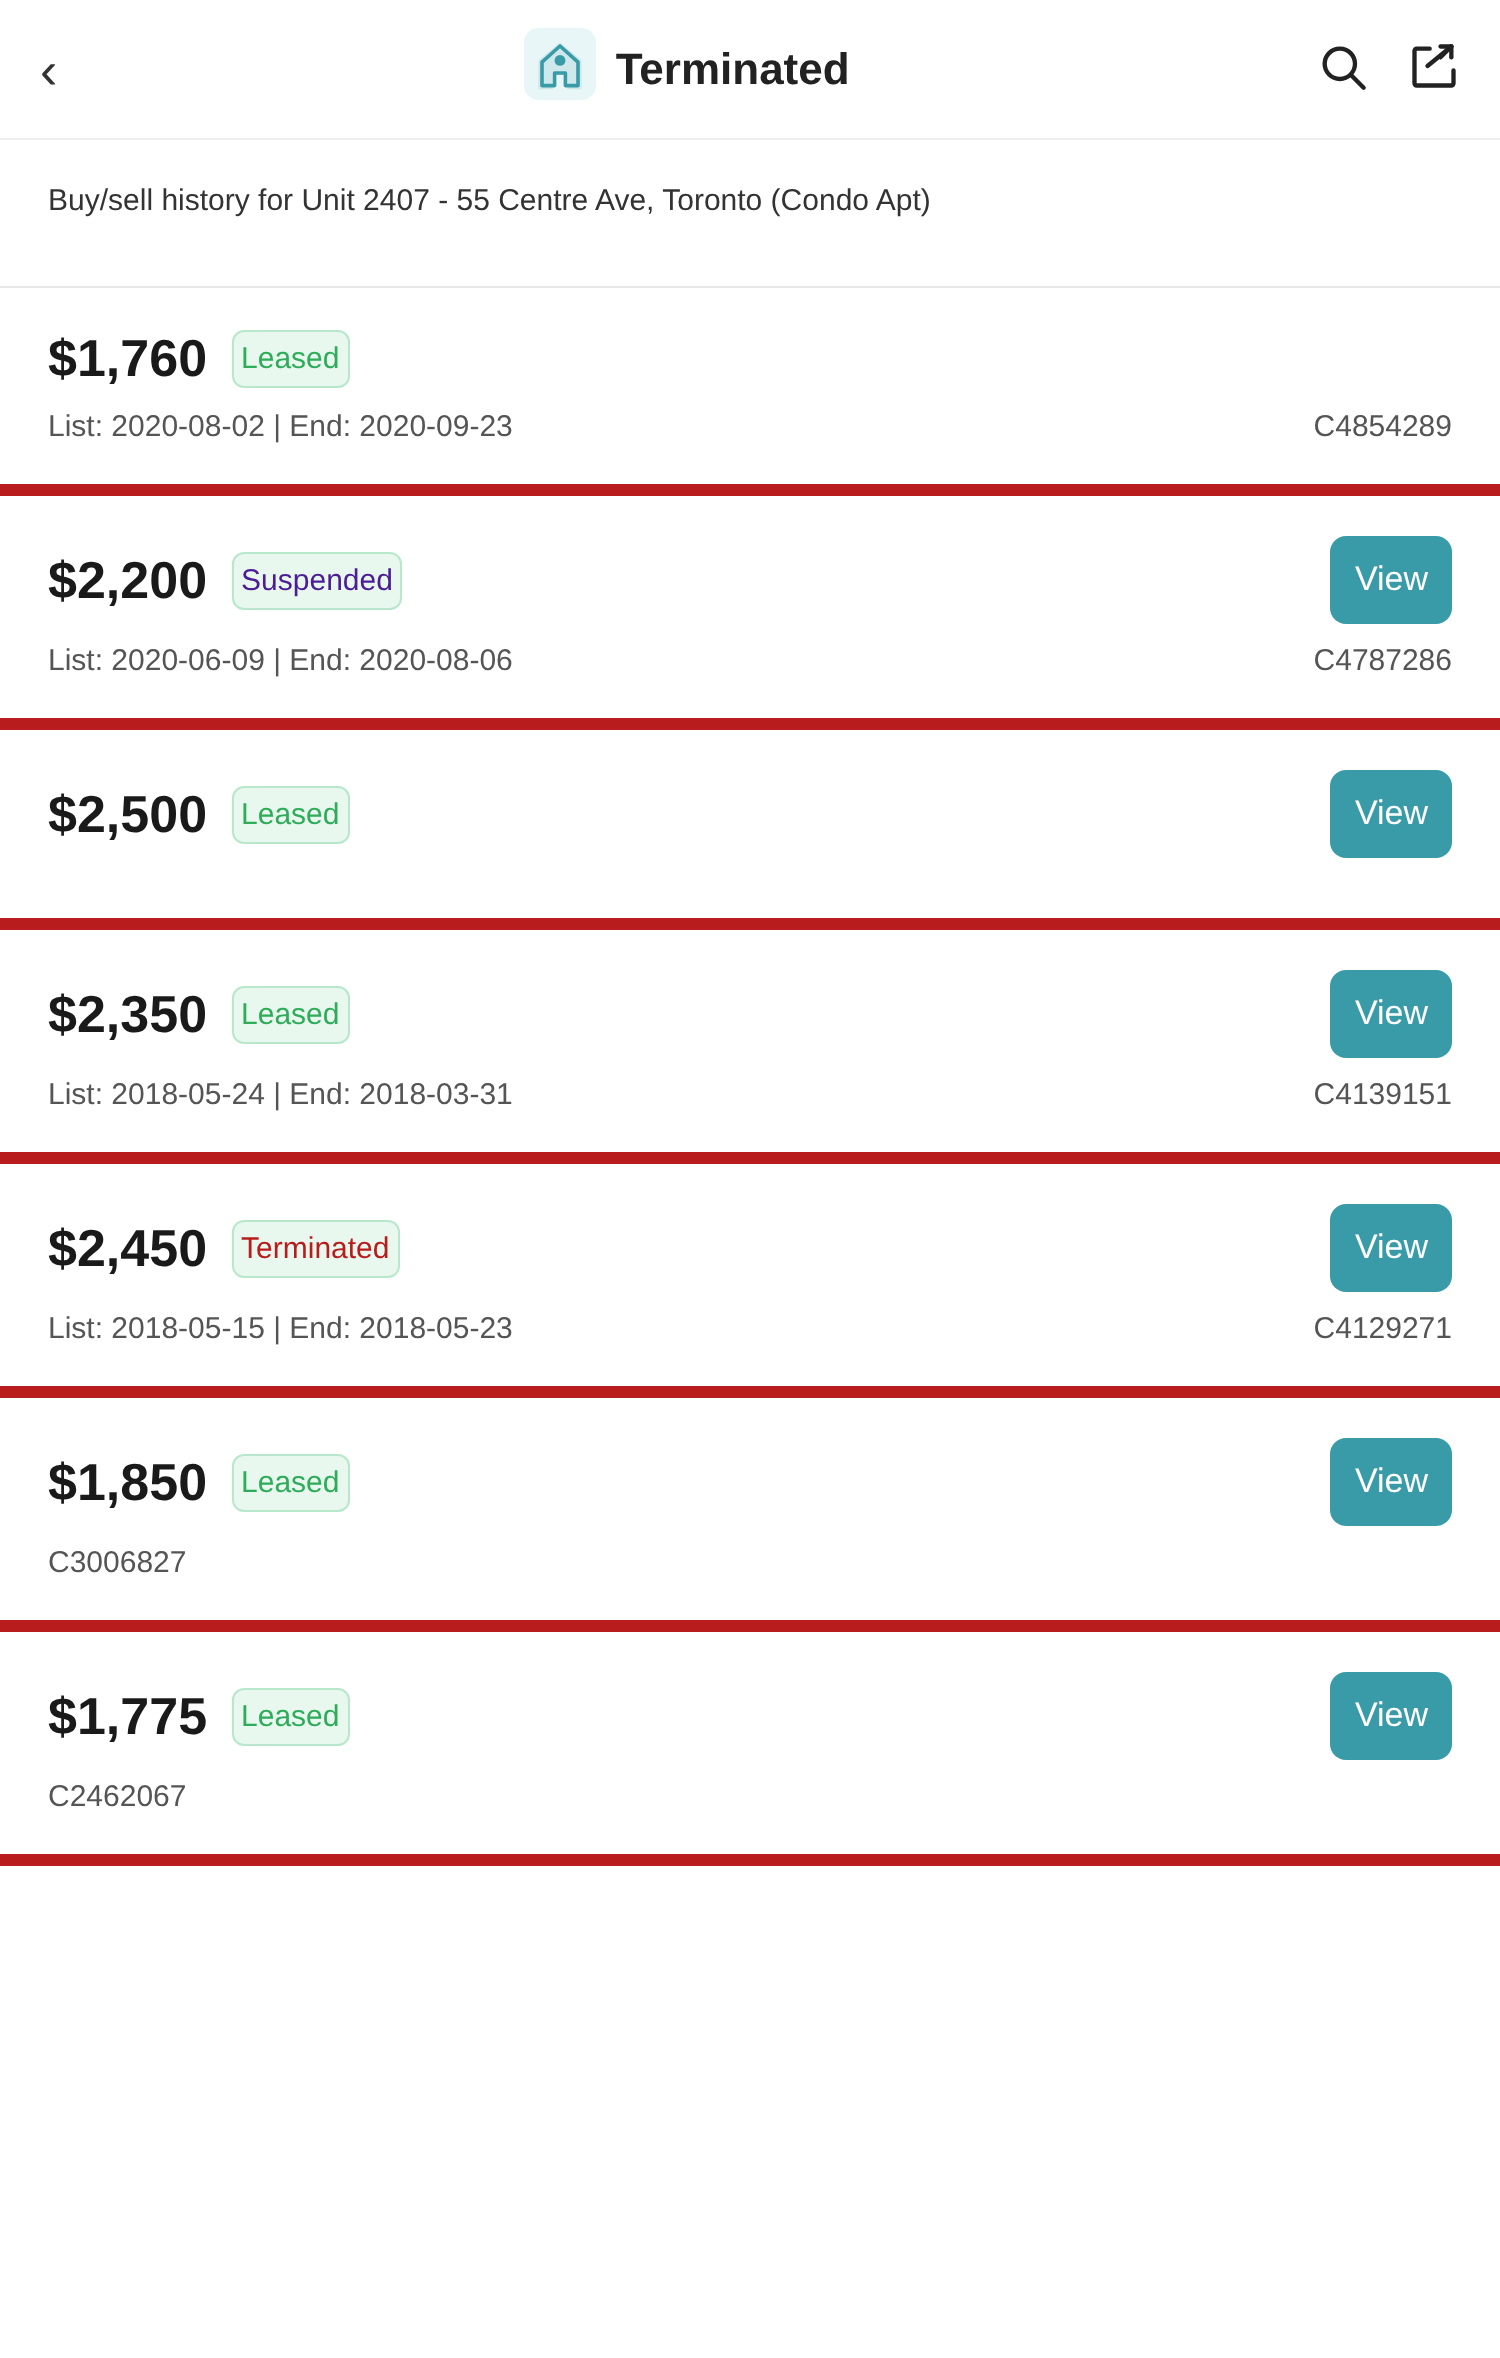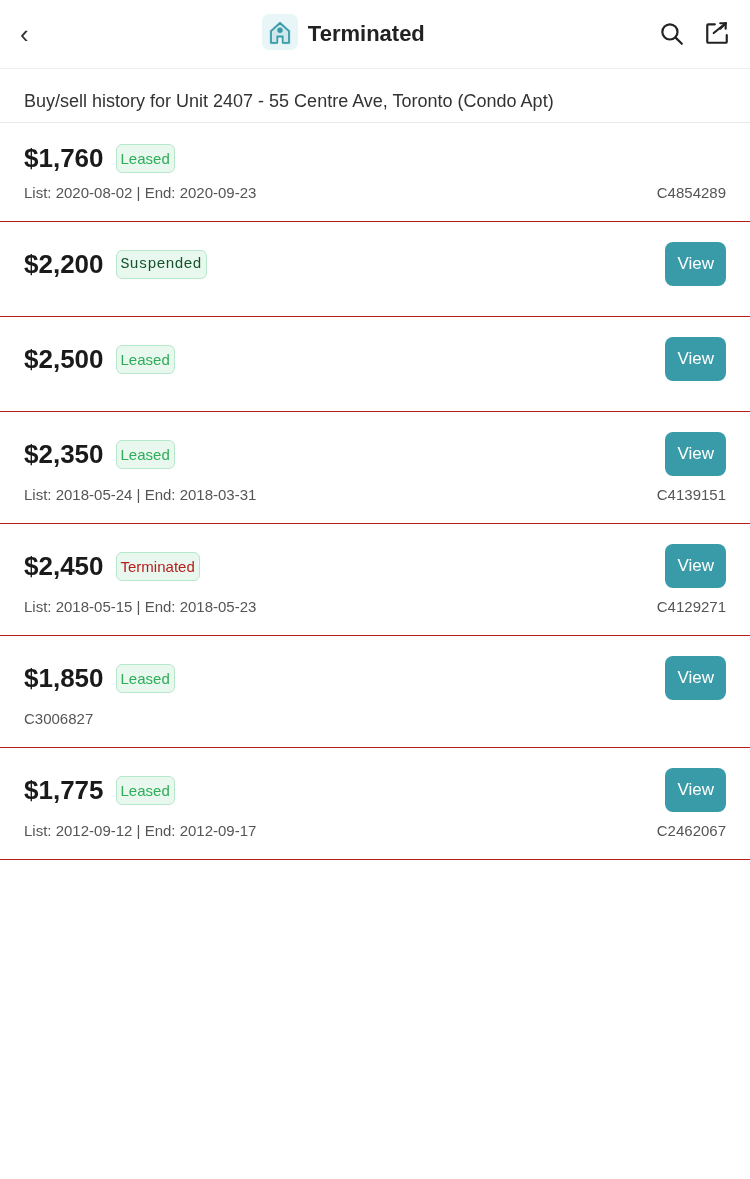--- a/index.html
+++ b/index.html
@@ -48,31 +48,31 @@
       font-size: 26px;
       color: #333;
       cursor: pointer;
       background: none;
       border: none;
       line-height: 1;
     }
 
     
     .page-subtitle {
-      padding: 20px 24px 8px;
-      font-size: 18px;
+      padding: 20px 24px 32px;
+      font-size: 15px;
       color: #333;
       line-height: 1.4;
       border-bottom: 1px solid #e8e8e8;
     }
 
     
     .listing-item {
       padding: 20px 24px;
-      border-bottom: 1px solid #b91c1c;
+      border-bottom: 6px solid #b91c1c;
     }
     .listing-row-top {
       display: flex;
       align-items: center;
       justify-content: space-between;
       margin-bottom: 10px;
     }
     .listing-left {
       display: flex;
       align-items: center;
@@ -89,23 +89,22 @@
       font-size: 15px;
       font-weight: 500;
     }
     .badge-leased {
       background: #e8f8ee;
       color: #2eac5a;
       border: 1px solid #b8e8cb;
     }
     .badge-suspended {
       background: #e8f8ee;
-      color: #14532d;
+      color: #4c1d95;
       border: 1px solid #b8e8cb;
-      font-family: Liberation Mono, monospace;
     }
     .badge-terminated {
       background: #e8f8ee;
       color: #b91c1c;
       border: 1px solid #b8e8cb;
     }
     .view-btn {
       background: #3a9ba8;
       color: #fff;
       border: none;
@@ -181,20 +180,24 @@
     </div>
   </div>
     <div class="listing-item">
     <div class="listing-row-top">
       <div class="listing-left">
         <span class="listing-price">$2,200</span>
         <span class="badge badge-suspended">Suspended</span>
       </div>
       <button class="view-btn">View</button>
     </div>
+    <div class="listing-row-bottom">
+      <span class="listing-dates">List: 2020-06-09 | End: 2020-08-06</span>
+      <span class="listing-id">C4787286</span>
+    </div>
   </div>
     <div class="listing-item">
     <div class="listing-row-top">
       <div class="listing-left">
         <span class="listing-price">$2,500</span>
         <span class="badge badge-leased">Leased</span>
       </div>
       <button class="view-btn">View</button>
     </div>
   </div>
@@ -238,17 +241,16 @@
   </div>
     <div class="listing-item">
     <div class="listing-row-top">
       <div class="listing-left">
         <span class="listing-price">$1,775</span>
         <span class="badge badge-leased">Leased</span>
       </div>
       <button class="view-btn">View</button>
     </div>
     <div class="listing-row-bottom">
-      <span class="listing-dates">List: 2012-09-12 | End: 2012-09-17</span>
       <span class="listing-id">C2462067</span>
     </div>
   </div>
   </div>
 
 </body></html>

